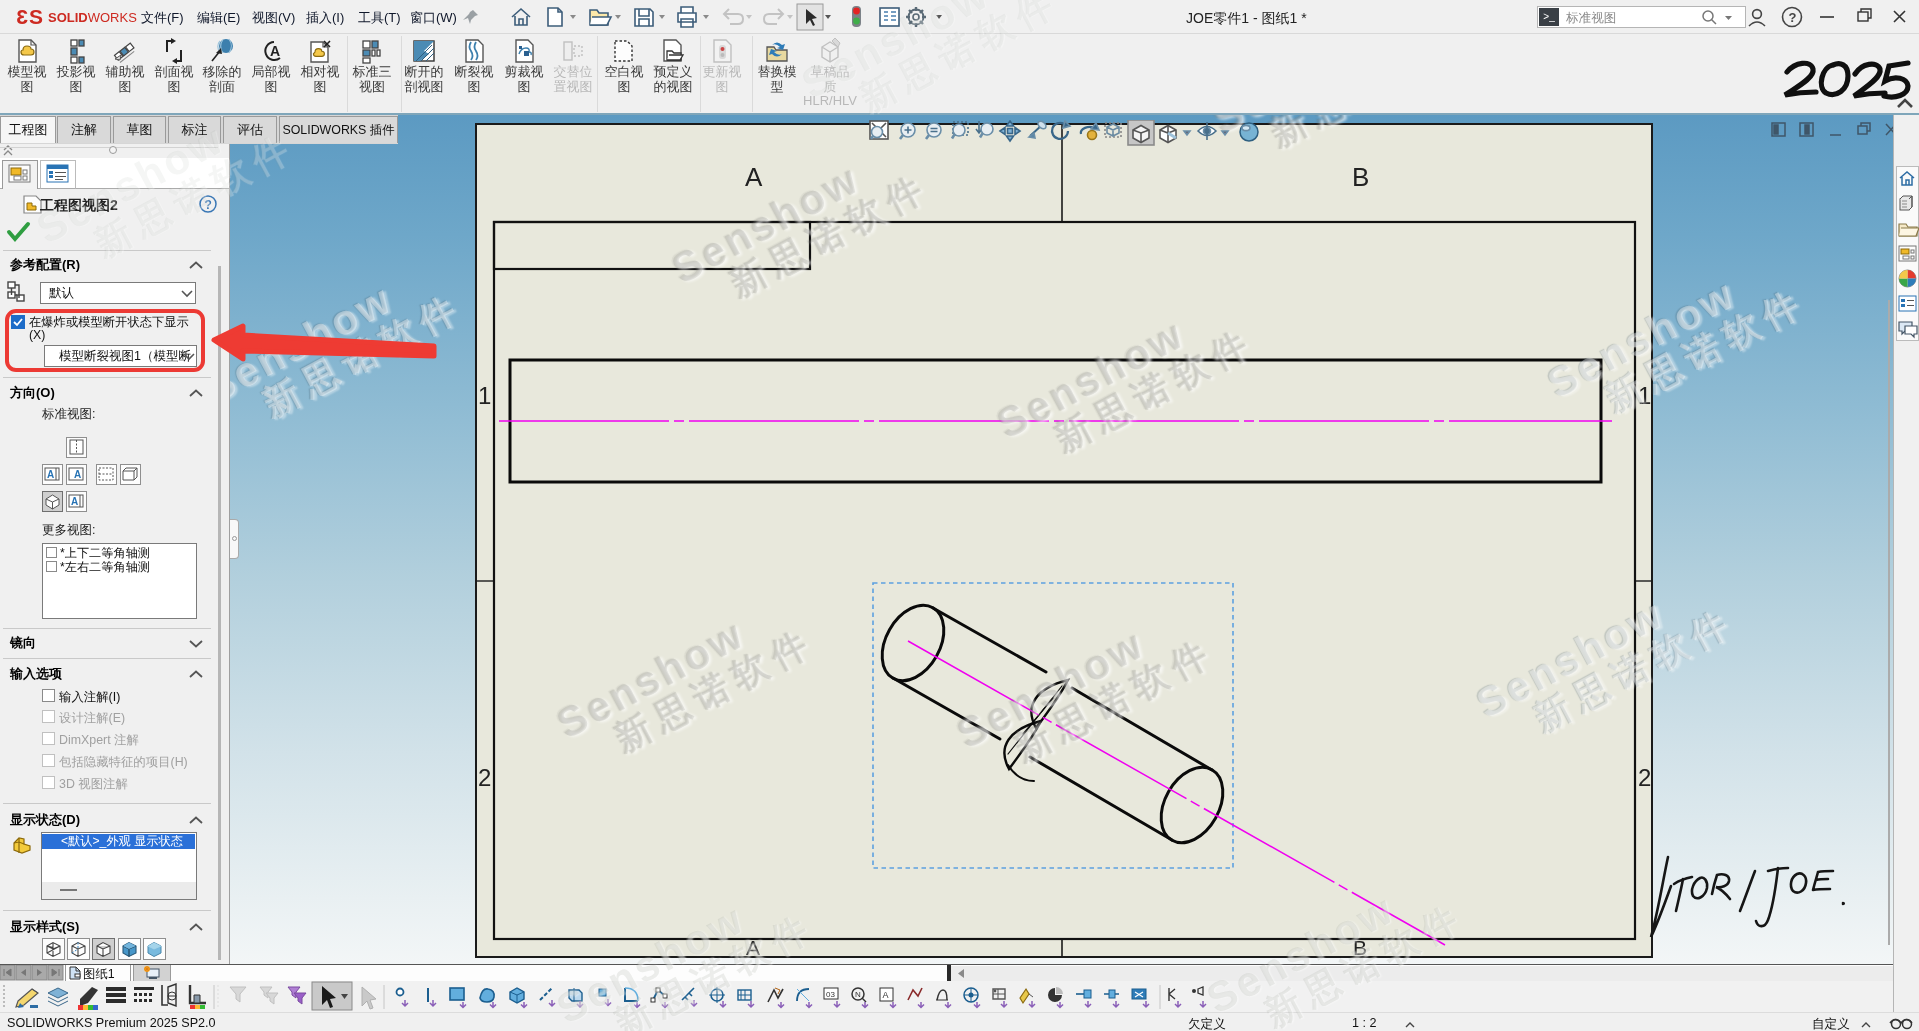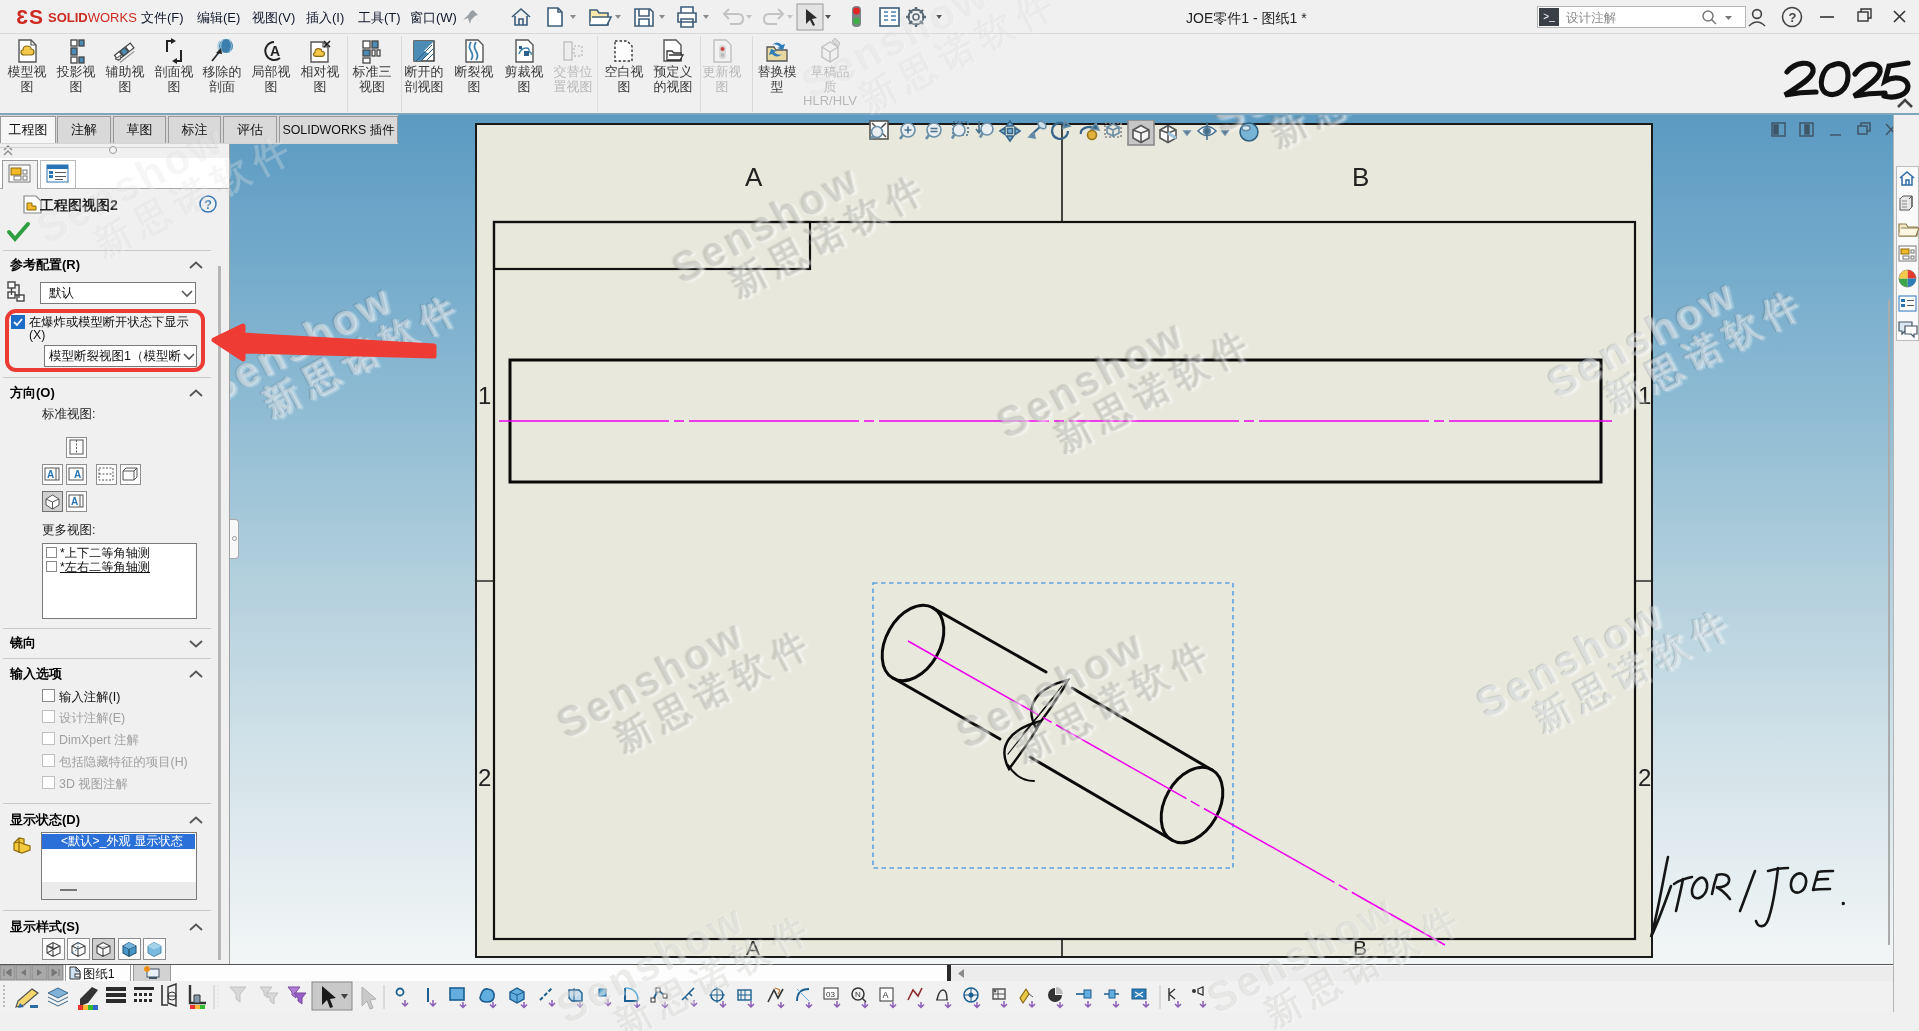--- a/index.html
+++ b/index.html
@@ -123,21 +123,21 @@
         <circle cx="18" cy="17" r="3" fill="none" stroke="#5a6a76" stroke-width="1.6"></circle>
         <g stroke="#5a6a76" stroke-width="2.4">
             <path d="M18 7 v4 M18 23 v4 M8 17 h4 M24 17 h4 M11 10 l3 3 M22 21 l3 3 M25 10 l-3 3 M14 21 l-3 3"></path>
           </g>
       </g>
       <polygon points="436,15 442,15 439,19" fill="#555"></polygon>
     </svg>
     <span id="wintitle">JOE零件1 - 图纸1 *</span>
     <div class="abs" style="left:1537px;top:6px;width:209px;height:22px;background:#fff;border:1px solid #b5b5b5;">
       <div class="abs" style="left:1px;top:1px;width:20px;height:18px;background:#3a4046;color:#fff;font-size:10px;line-height:18px;text-align:center;">&gt;_</div>
-      <span class="abs" style="left:28px;top:3px;font-size:12.6px;color:#8a8a8a;">设计注解</span>
+      <span class="abs" style="left:28px;top:3px;font-size:12.6px;color:#8a8a8a;">标准视图</span>
       <svg width="40" height="22" style="left:160px;top:0">
           <circle cx="10" cy="9" r="5" fill="none" stroke="#777" stroke-width="1.5"></circle>
           <path d="M13.5 12.5 L18 17" stroke="#777" stroke-width="1.5"></path>
           <polygon points="27,9 34,9 30.5,13" fill="#777"></polygon>
         </svg>
     </div>
     <svg width="46" height="24" style="left:1746px;top:6px">
         <circle cx="11" cy="8" r="4.4" fill="none" stroke="#444" stroke-width="1.6"></circle>
         <path d="M3 20 q8 -8 16 0" fill="none" stroke="#444" stroke-width="1.6"></path>
       </svg>
@@ -531,21 +531,21 @@
         <path d="M2 2 L7 7 L12 2" stroke="#555" stroke-width="1.6" fill="none"></path>
       </svg>
 
     <div class="abs" style="left:5px;top:165px;width:200px;height:63px;border:4px solid #ec3a34;border-radius:11px;"></div>
     <div class="abs" style="left:11px;top:171px;width:14px;height:14px;background:#1d6cc8;border:1px solid #1d6cc8;"></div>
     <svg width="14" height="14" style="left:11px;top:171px">
         <path d="M3 7 L6 10 L11 4" stroke="#fff" stroke-width="1.8" fill="none"></path>
       </svg>
     <span class="cbl" style="left:29px;top:170px;font-size:12.3px;">在爆炸或模型断开状态下显示</span>
     <span class="cbl" style="left:29px;top:184px;font-size:12.3px;">(X)</span>
-    <div class="cmb" style="left:44px;top:201px;width:153px;height:22px;line-height:20px;padding-left:4px;overflow:hidden;white-space:nowrap;">模型断裂视图1（模型断</div>
+    <div class="cmb" style="left:44px;top:201px;width:153px;height:22px;line-height:20px;padding-left:14px;overflow:hidden;white-space:nowrap;">模型断裂视图1（模型断</div>
     <svg width="14" height="9" style="left:182px;top:208px">
         <path d="M2 2 L7 7 L12 2" stroke="#555" stroke-width="1.6" fill="none"></path>
       </svg>
     <div class="pdiv" style="top:233px"></div>
     <span class="sect" style="top:240px">方向<span style="font-weight:bold">(O)</span></span>
     <svg width="16" height="9" style="left:188px;top:245px">
         <path d="M2 7 L8 1.5 L14 7" stroke="#555" stroke-width="1.8" fill="none"></path>
       </svg>
     <span class="cbl" style="left:42px;top:262px;font-size:12.5px;color:#222;">标准视图:</span>
     <div class="vbtn" style="left:66px;top:293px"></div>
@@ -583,21 +583,21 @@
     <svg width="21" height="21" style="left:66px;top:347px">
         <rect x="3" y="4" width="14" height="12" fill="#fff" stroke="#555"></rect>
         <text x="5" y="14" font-size="10" font-weight="bold" fill="#2873b4">A</text>
         <path d="M14 4 V16" stroke="#555"></path>
       </svg>
     <span class="cbl" style="left:42px;top:378px;font-size:12.5px;color:#222;">更多视图:</span>
     <div class="abs" style="left:42px;top:399px;width:155px;height:76px;background:#fff;border:1px solid #7a7a7a;"></div>
     <div class="cb" style="left:46px;top:403px;width:11px;height:11px;"></div>
     <span class="cbl" style="left:60px;top:401px;font-size:12.2px;">*上下二等角轴测</span>
     <div class="cb" style="left:46px;top:417px;width:11px;height:11px;"></div>
-    <span class="cbl" style="left:60px;top:415px;font-size:12.2px;text-decoration:underline;">*左右二等角轴测</span>
+    <span class="cbl" style="left:60px;top:415px;font-size:12.2px;">*左右二等角轴测</span>
     <div class="pdiv" style="top:484px"></div>
     <span class="sect" style="top:490px">镜向</span>
     <svg width="16" height="9" style="left:188px;top:495px">
         <path d="M2 2 L8 7.5 L14 2" stroke="#555" stroke-width="1.8" fill="none"></path>
       </svg>
     <div class="pdiv" style="top:514px"></div>
     <span class="sect" style="top:521px">输入选项</span>
     <svg width="16" height="9" style="left:188px;top:526px">
         <path d="M2 7 L8 1.5 L14 7" stroke="#555" stroke-width="1.8" fill="none"></path>
       </svg>
@@ -919,20 +919,37 @@
           <path d="M3 2 v13 M3 8 l6 -5 M3 8 l6 5" stroke="#333" stroke-width="1.4" fill="none"></path>
           <path d="M12 15 v6 M9 18 l3 3 l3 -3" stroke="#8a5fb8" stroke-width="1.5" fill="none"></path>
         </g>
       <g transform="translate(1190,5)">
           <circle cx="4" cy="5" r="2" fill="#333"></circle>
           <path d="M8 3 l5 -2 v8 l-5 -2 Z" fill="none" stroke="#333" stroke-width="1.3"></path>
           <path d="M13 15 v6 M10 18 l3 3 l3 -3" stroke="#8a5fb8" stroke-width="1.5" fill="none"></path>
         </g>
     </svg>
   </div>
+  <div id="statusbar">
+    <span class="abs" style="left:7px;top:3px;">SOLIDWORKS Premium 2025 SP2.0</span>
+    <span class="abs" style="left:1188px;top:3px;">欠定义</span>
+    <span class="abs" style="left:1352px;top:3px;">1 : 2</span>
+    <svg width="12" height="8" style="left:1404px;top:8px">
+        <path d="M2 6 L6 2 L10 6" stroke="#444" stroke-width="1.4" fill="none"></path>
+      </svg>
+    <span class="abs" style="left:1812px;top:3px;">自定义</span>
+    <svg width="12" height="8" style="left:1860px;top:8px">
+        <path d="M2 6 L6 2 L10 6" stroke="#444" stroke-width="1.4" fill="none"></path>
+      </svg>
+    <svg width="26" height="18" style="left:1888px;top:1px">
+        <path d="M2 9 q5 -7 11 0 q5 -7 11 0" fill="none" stroke="#333" stroke-width="1.5"></path>
+        <circle cx="8" cy="10" r="4.5" fill="none" stroke="#333" stroke-width="1.5"></circle>
+        <circle cx="19" cy="10" r="4.5" fill="none" stroke="#333" stroke-width="1.5"></circle>
+      </svg>
+  </div>
 
   <div class="abs" style="left:1893px;top:115px;width:26px;height:897px;background:#f0f0f0;border-left:1px solid #b5b5b5;">
     <div class="abs" style="left:2px;top:51px;width:23px;height:175px;background:#fafafa;border:1px solid #bbb;"></div>
     <svg width="22" height="22" style="left:3px;top:53px">
         <path d="M3 10 L10 4 L17 10 M5 9 V17 H15 V9 M9 17 V12 H12 V17" stroke="#2e6da4" stroke-width="1.5" fill="none"></path>
       </svg>
     <svg width="22" height="22" style="left:3px;top:78px">
         <g fill="#e8e8e8" stroke="#555">
           <rect x="3" y="6" width="9" height="11"></rect>
           <path d="M3 6 l3 -3 h9 v11 l-3 3"></path>

